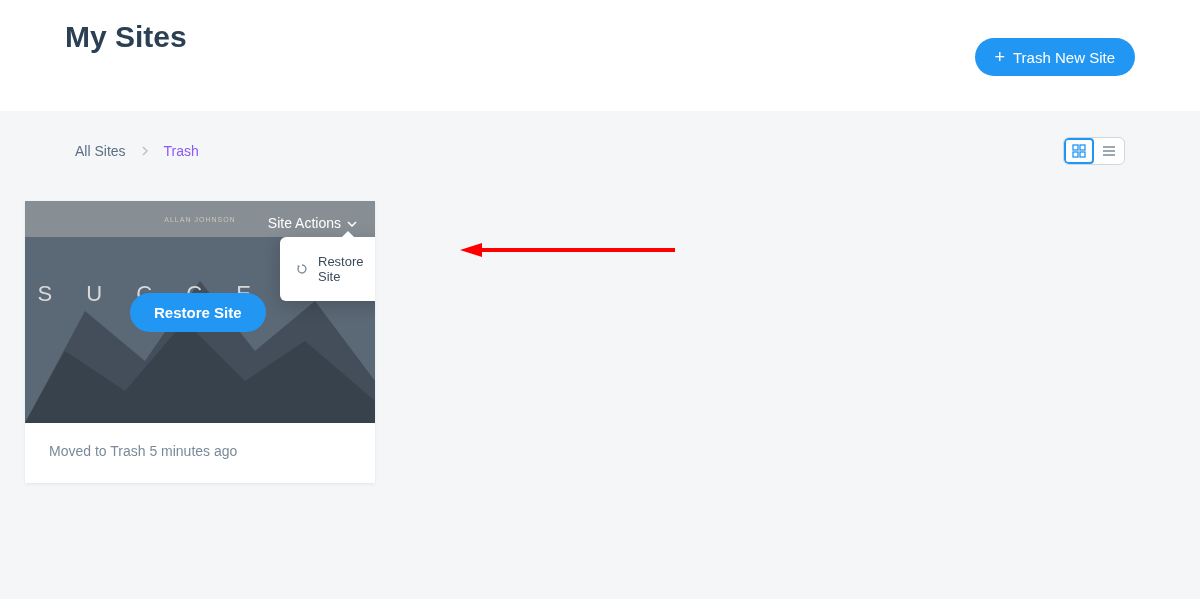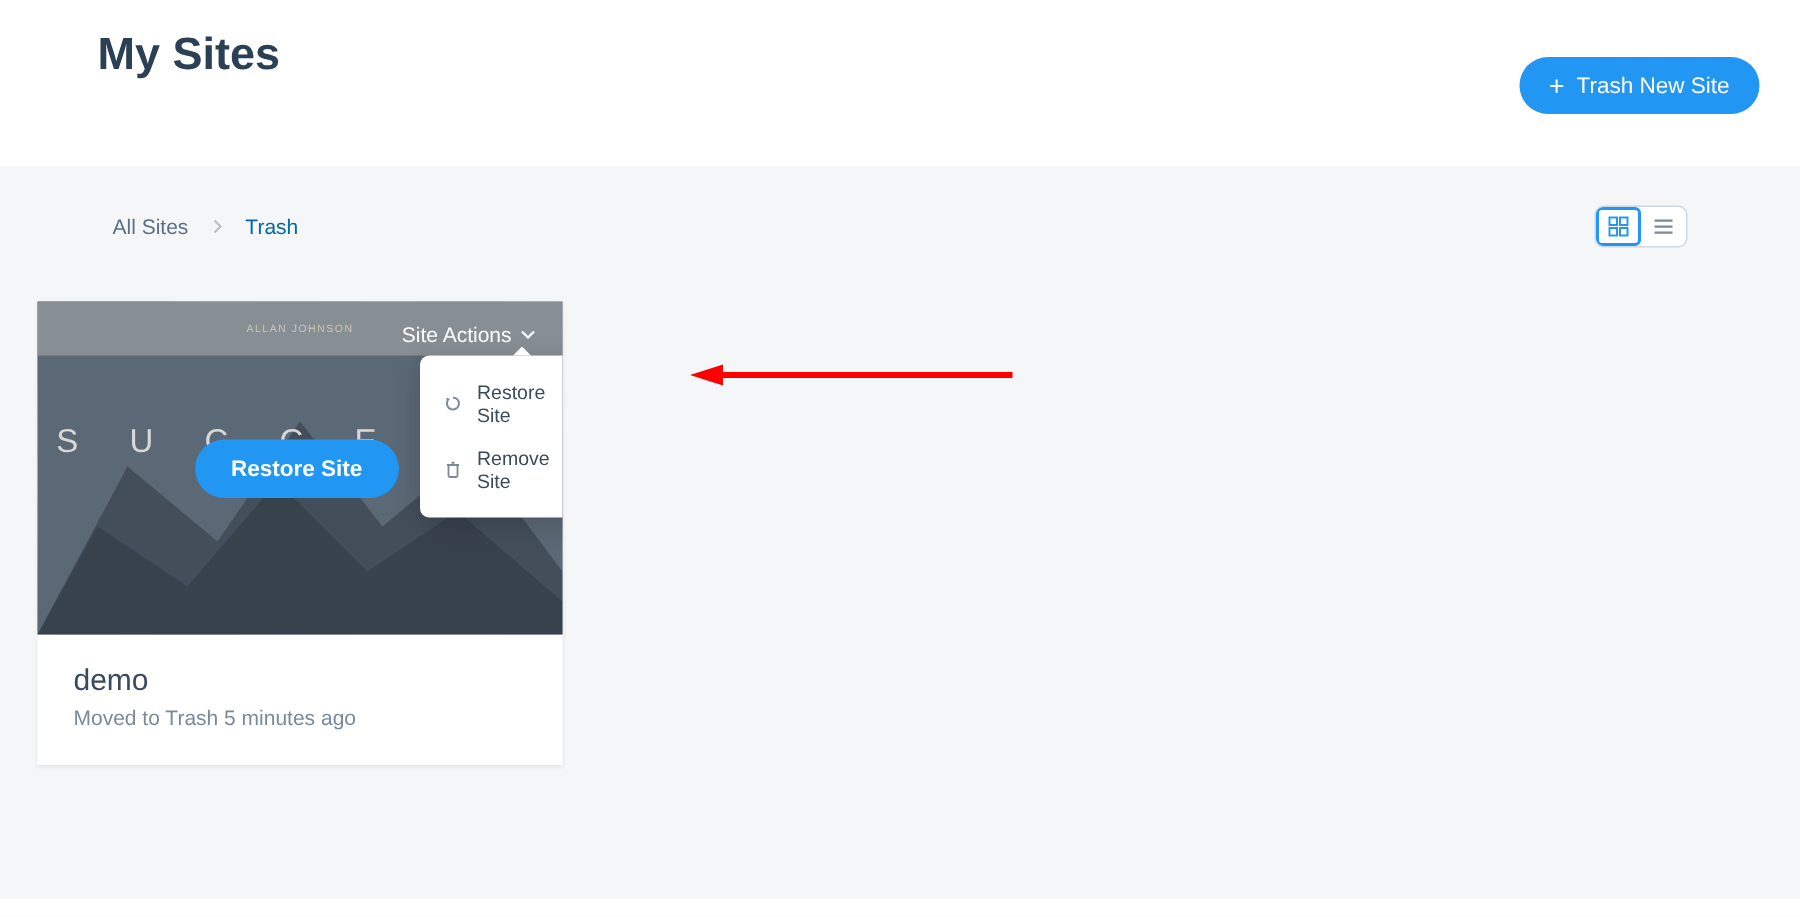--- a/index.html
+++ b/index.html
@@ -1,27 +1,27 @@
 <!DOCTYPE html>
 <html><head>
 <meta charset="utf-8">
 <style>
   html,body{margin:0;padding:0;width:1200px;height:611px;font-family:Helvetica,Arial,sans-serif;background:#fff;color:#2b3f55;}
   *{box-sizing:border-box;}
-  .header{padding:20px 27px 35px 65px;display:flex;align-items:flex-start;justify-content:space-between;}
+  .header{padding:20px 65px 35px 65px;display:flex;align-items:flex-start;justify-content:space-between;}
   .title{font-size:30px;font-weight:700;color:#2b3f55;margin:0 0 6px 0;}
   .subtitle{font-size:15px;color:#445870;margin:0;}
   .create-btn{background:#2196f3;color:#fff;border:none;border-radius:20px;padding:10px 20px;font-size:15px;font-weight:500;display:flex;align-items:center;gap:8px;cursor:pointer;margin-top:18px;}
   .create-btn .plus{font-size:18px;line-height:1;}
   .main{background:#f4f6f8;width:100%;height:488px;padding:20px 25px 0 25px;}
   .controls{display:flex;align-items:center;justify-content:space-between;padding:0 50px 0 50px;height:40px;}
   .breadcrumb{display:flex;align-items:flex-end;gap:16px;font-size:14px;}
   .bc-link{color:#5b7083;cursor:pointer;}
   .bc-sep{color:#b8c2cc;}
-  .bc-current{color:#0369a1;}
+  .bc-current{color:#8b5cf6;}
   .view-toggle{display:flex;border:1px solid #cfd8e0;border-radius:6px;overflow:hidden;background:#fff;}
   .view-btn{width:30px;height:26px;display:flex;align-items:center;justify-content:center;cursor:pointer;}
   .view-btn.active{outline:2px solid #2196f3;outline-offset:-2px;border-radius:4px;}
   .card-area{padding:30px 0 0 0;}
   .site-card{width:350px;background:#fff;box-shadow:0 1px 3px rgba(0,0,0,0.08);position:relative;margin-left:0;}
   .thumb{height:222px;position:relative;background:linear-gradient(160deg,#4a5460 0%,#6b7885 35%,#3f4a56 70%,#5a6672 100%);overflow:hidden;}
   .thumb-header{position:absolute;top:0;left:0;right:0;height:36px;background:rgba(255,255,255,0.1);display:flex;align-items:center;justify-content:center;font-size:7px;letter-spacing:1px;color:#ccc6b8;}
   .success-text{position:absolute;top:80px;left:0;right:0;text-align:center;font-size:22px;letter-spacing:14px;color:#d8d8d8;font-weight:300;}
   .site-actions{position:absolute;top:14px;right:18px;color:#fff;font-size:14px;font-weight:500;display:flex;align-items:center;gap:6px;cursor:pointer;}
   .chev{font-size:10px;}
@@ -104,34 +104,23 @@
         <div class="dropdown">
           <div class="dd-item">
             <span class="dd-icon">
               <svg width="12" height="12" viewBox="0 0 12 12">
                   <path d="M6 2 A4 4 0 1 1 2.5 4" stroke="#7a8a9a" stroke-width="1.3" fill="none"></path>
                   <polygon points="1.5,2 4,3 2,5" fill="#7a8a9a"></polygon>
                 </svg>
             </span>
             <span>Restore Site</span>
           </div>
-          <div class="dd-item">
-            <span class="dd-icon">
-              <svg width="12" height="12" viewBox="0 0 12 12">
-                  <rect x="3" y="3" width="6" height="8" rx="1" stroke="#7a8a9a" stroke-width="1.2" fill="none"></rect>
-                  <line x1="2" y1="3" x2="10" y2="3" stroke="#7a8a9a" stroke-width="1.2"></line>
-                  <line x1="5" y1="1.5" x2="7" y2="1.5" stroke="#7a8a9a" stroke-width="1.2"></line>
-                </svg>
-            </span>
-            <span>Remove Site</span>
-          </div>
         </div>
       </div>
       <div class="card-footer">
-        <p class="site-name">demo</p>
         <p class="site-status">Moved to Trash 5 minutes ago</p>
       </div>
     </div>
   </div>
 </div>
 
 <svg class="arrow-annot" width="220" height="20">
   <line x1="20" y1="10" x2="215" y2="10" stroke="#ff0000" stroke-width="4"></line>
   <polygon points="0,10 22,3 22,17" fill="#ff0000"></polygon>
 </svg>

